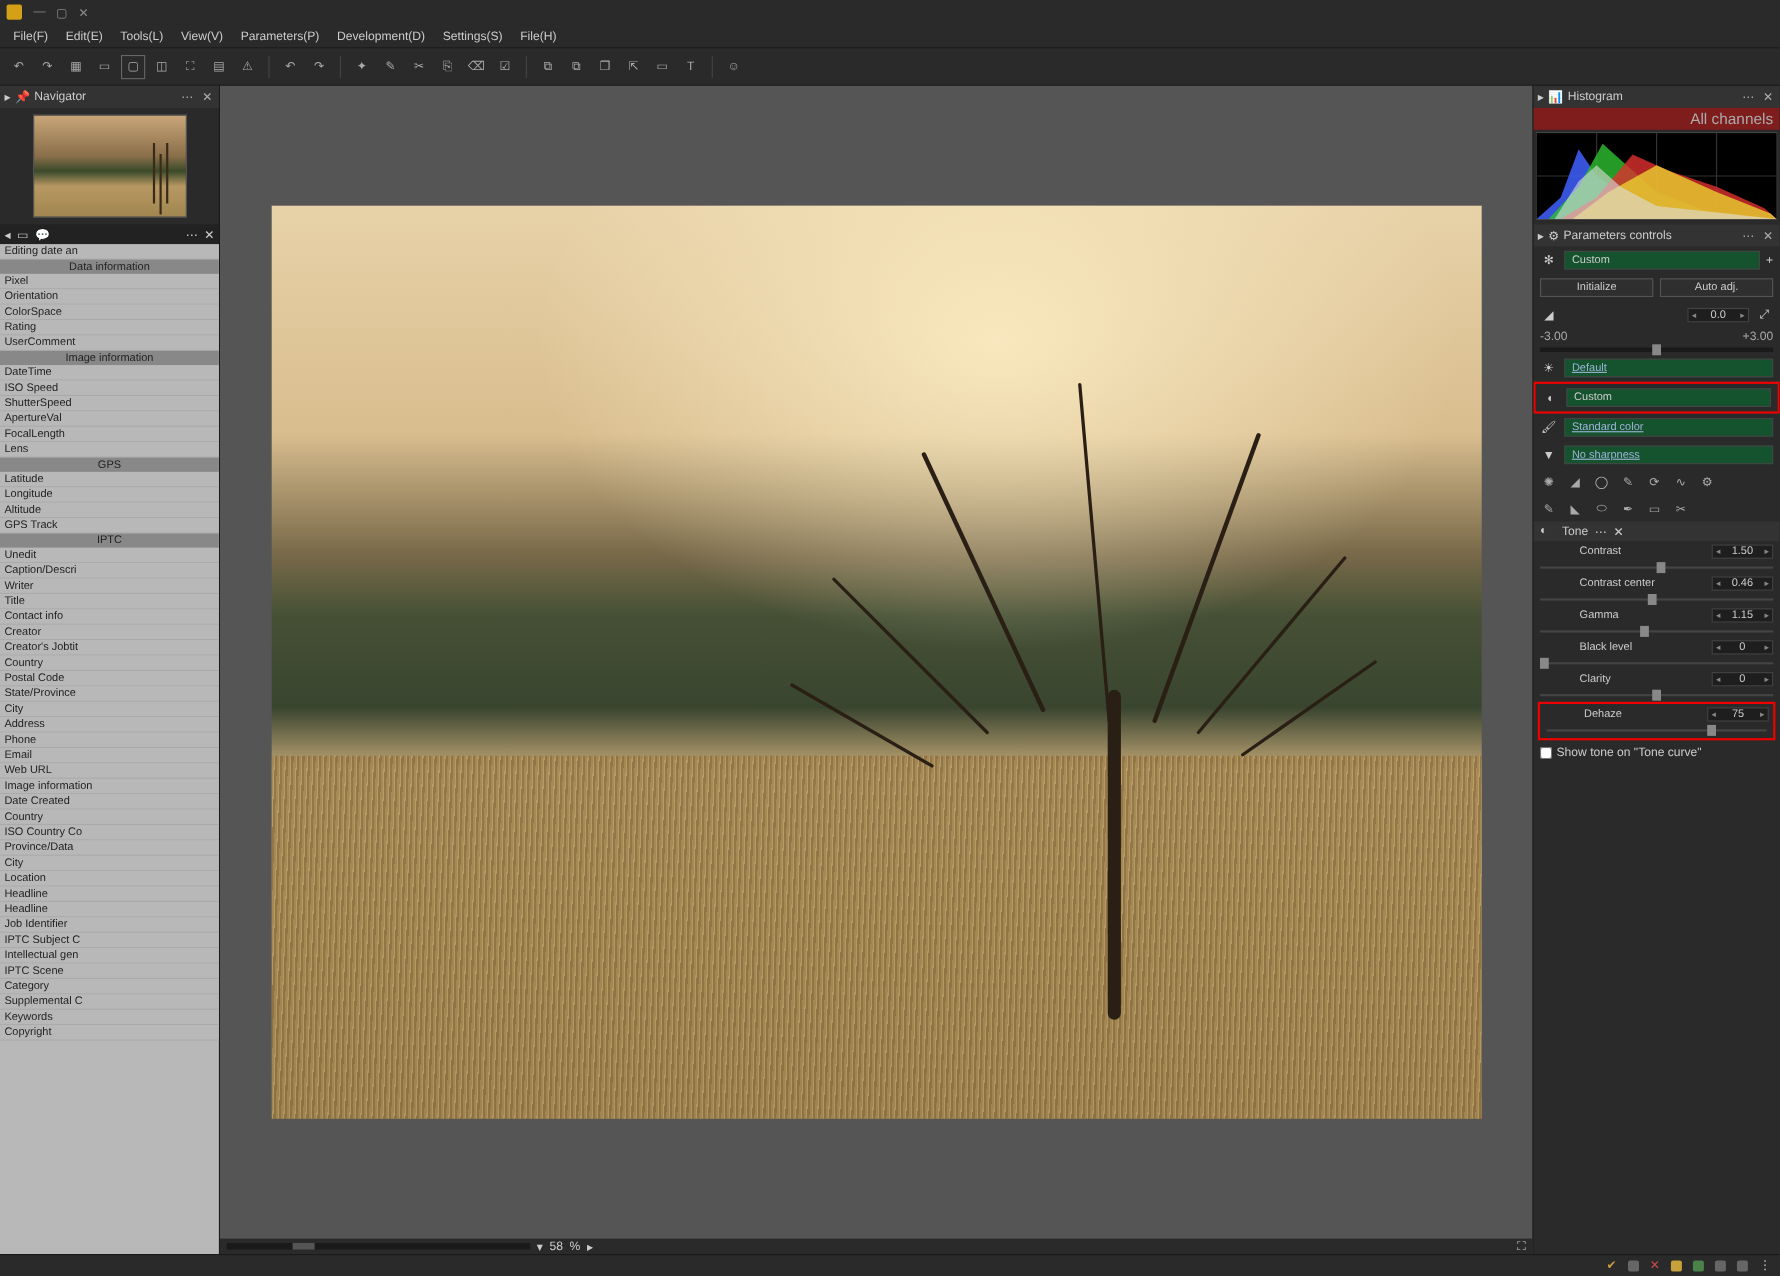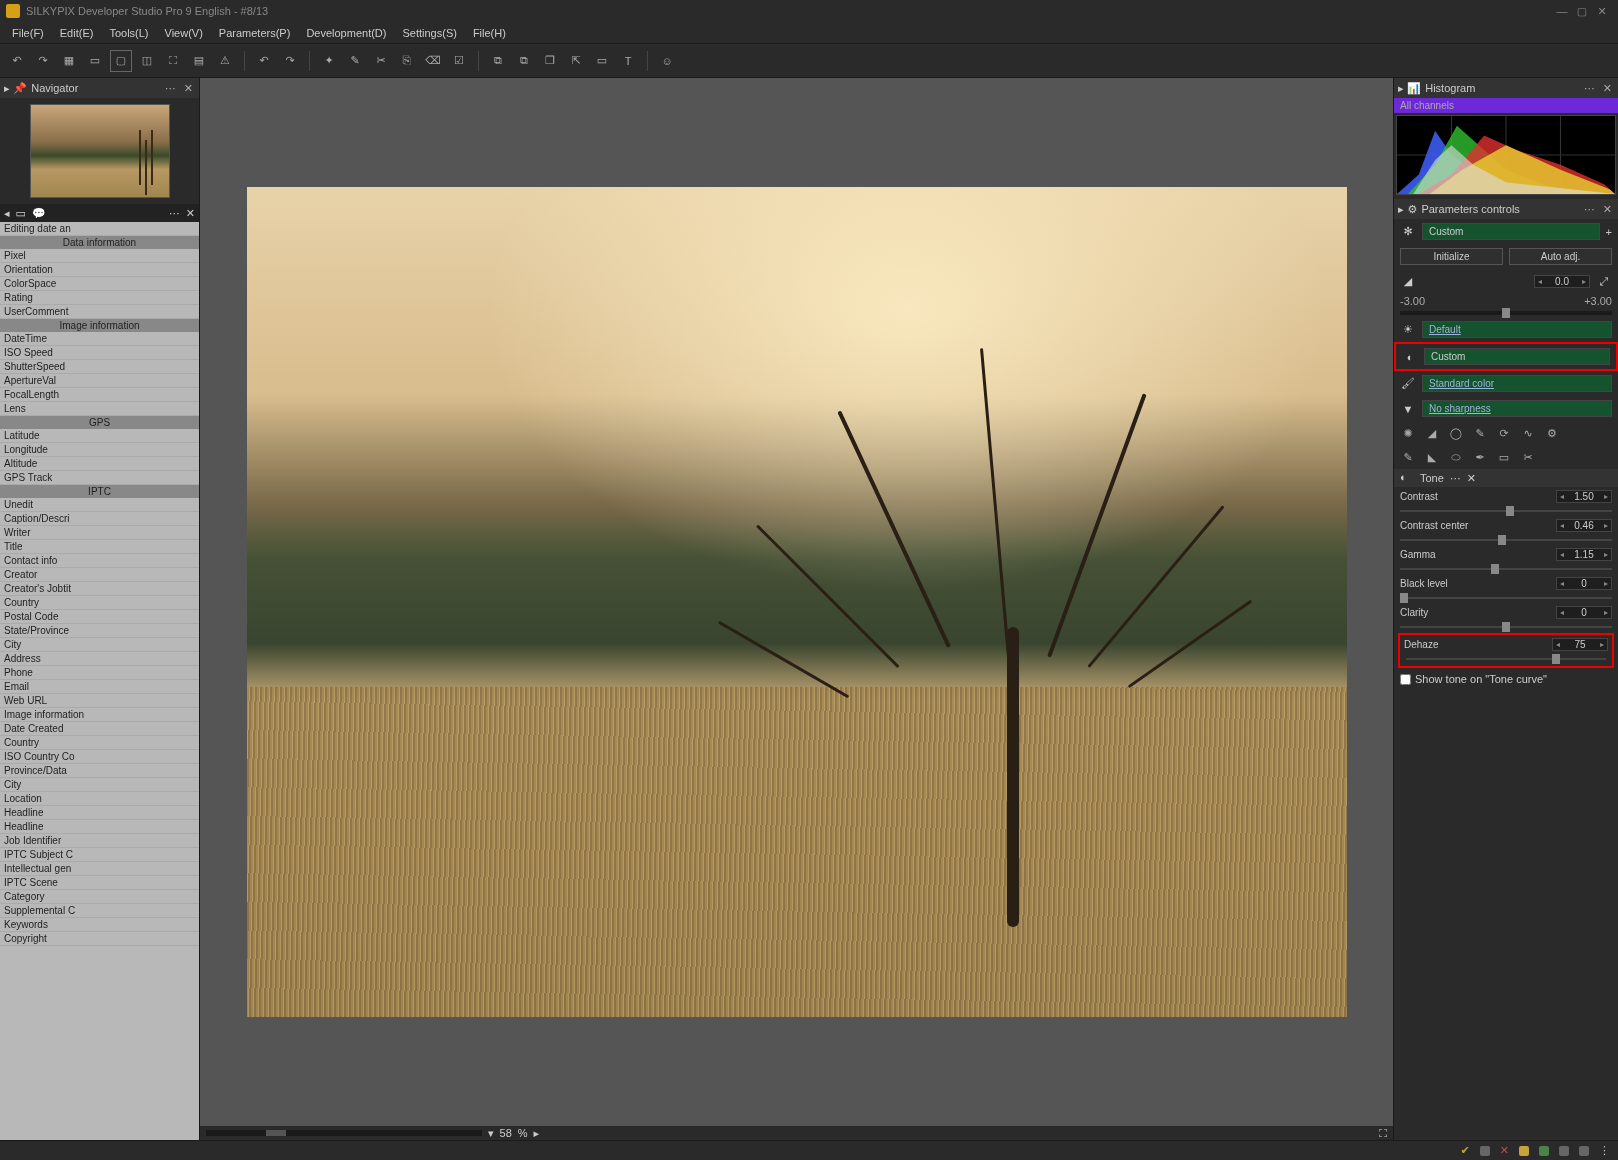--- a/index.html
+++ b/index.html
@@ -45,57 +45,56 @@
 .b6 { left:100px; top:240px; width:3px; height:150px; transform:rotate(-60deg); }
 .b7 { left:380px; top:230px; width:3px; height:150px; transform:rotate(55deg); }
 .grasses { position:absolute; left:0; right:0; bottom:0; height:330px; background:repeating-linear-gradient(92deg,#a08650 0 2px,#b89862 2px 3px,#8a6f42 3px 5px); opacity:0.85; }
 .bottom-scroll { height:14px; background:#2a2a2a; display:flex; align-items:center; padding:0 6px; gap:6px; font-size:10px; color:#aaa; }
 .bottom-scroll .track { flex:1; height:6px; background:#1a1a1a; position:relative; }
 .bottom-scroll .track .handle { position:absolute; left:60px; width:20px; height:6px; background:#555; }
 .right-panel { width:225px; background:#2a2a2a; display:flex; flex-direction:column; border-left:1px solid #1a1a1a; overflow-y:auto; }
 .right-panel .panel-header { background:#333; }
 .hist { height:80px; background:#000; margin:2px 2px 4px 2px; position:relative; border:1px solid #444; }
 .hist svg { width:100%; height:100%; }
-.hist-channels { font-size:10px; padding:2px 6px; background:#6d28d9; color:#aaa; }
+.hist-channels { font-size:14px; padding:2px 6px; background:#7f1d1d; color:#aaa;text-align:right; }
 .param-row { display:flex; align-items:center; padding:4px 6px; gap:6px; }
 .param-row .picon { width:16px; height:16px; display:flex; align-items:center; justify-content:center; }
 .drop { flex:1; background:#14532d; border:1px solid #444; padding:2px 6px; font-size:10px; cursor:pointer; position:relative; }
 .drop.link { text-decoration:underline; color:#9fb4d9; }
 .hl { border:2px solid #e00; }
 .btn-small { flex:1; background:#2f2f2f; border:1px solid #555; text-align:center; padding:2px 0; font-size:10px; cursor:pointer; }
 .spin { display:flex; align-items:center; background:#1e1e1e; border:1px solid #444; }
 .spin .arrow { width:10px; text-align:center; cursor:pointer; color:#888; font-size:8px; }
 .spin .val { width:34px; text-align:center; font-size:10px; }
 .slider-row { padding:2px 6px; }
 .slider-row .lbls { display:flex; justify-content:space-between; font-size:10px;align-items:center; }
 .slider-row .lbl { color:#aaa; }
 .slider-row .track { height:4px; background:#1a1a1a; position:relative; margin-top:4px; }
 .slider-row .track .thumb { position:absolute; top:-3px; width:8px; height:10px; background:#888; transform:translateX(-50%); }
-.mini-row { display:flex; align-items:center; justify-content:space-between; padding:3px 6px; gap:6px; }
+.mini-row { display:flex; align-items:center; justify-content:space-between; padding:3px 6px; gap:6px;margin-left:36px; }
 .mini-row .name { font-size:10px; color:#ccc; flex:1; }
 .mini-slider { height:10px; position:relative; margin:0 6px; }
 .mini-slider .trk { height:2px; background:#444; position:relative; top:4px; }
 .mini-slider .th { position:absolute; top:0; width:8px; height:10px; background:#888; transform:translateX(-50%); }
 .hl-row { border:2px solid #e00; margin:1px 4px; padding:2px 2px; }
 .icon-strip { display:flex; gap:8px; padding:4px 6px; }
 .icon-strip .ic { width:16px; height:16px; cursor:pointer; color:#aaa; display:flex; align-items:center; justify-content:center; }
 .chk-row { display:flex; align-items:center; gap:4px; padding:4px 6px; font-size:10px; }
 .chk-row input { width:11px; height:11px; }
 .statusbar { height:20px; background:#2a2a2a; display:flex; align-items:center; justify-content:flex-end; padding:0 8px; gap:10px; border-top:1px solid #1a1a1a; }
 .statusbar .dot { width:10px; height:10px; border-radius:2px; }
 .dg { background:#4a824a; } .dy { background:#c7a23c; } .dgr { background:#666; }
 .tone-header { display:flex; align-items:center; padding:2px 6px; background:#333; gap:6px; }
 .tone-header .picon { width:14px; height:14px; }
 </style>
 </head>
 <body>
 
 <div class="titlebar">
   <div class="logo"></div>
-  <div class="title">SILKYPIX Developer Studio Pro 9 English - #8/13</div>
   <div class="winbtn">—</div>
   <div class="winbtn">▢</div>
   <div class="winbtn">✕</div>
 </div>
 
 <div class="menubar">
   <div class="mi">File(F)</div>
   <div class="mi">Edit(E)</div>
   <div class="mi">Tools(L)</div>
   <div class="mi">View(V)</div>

